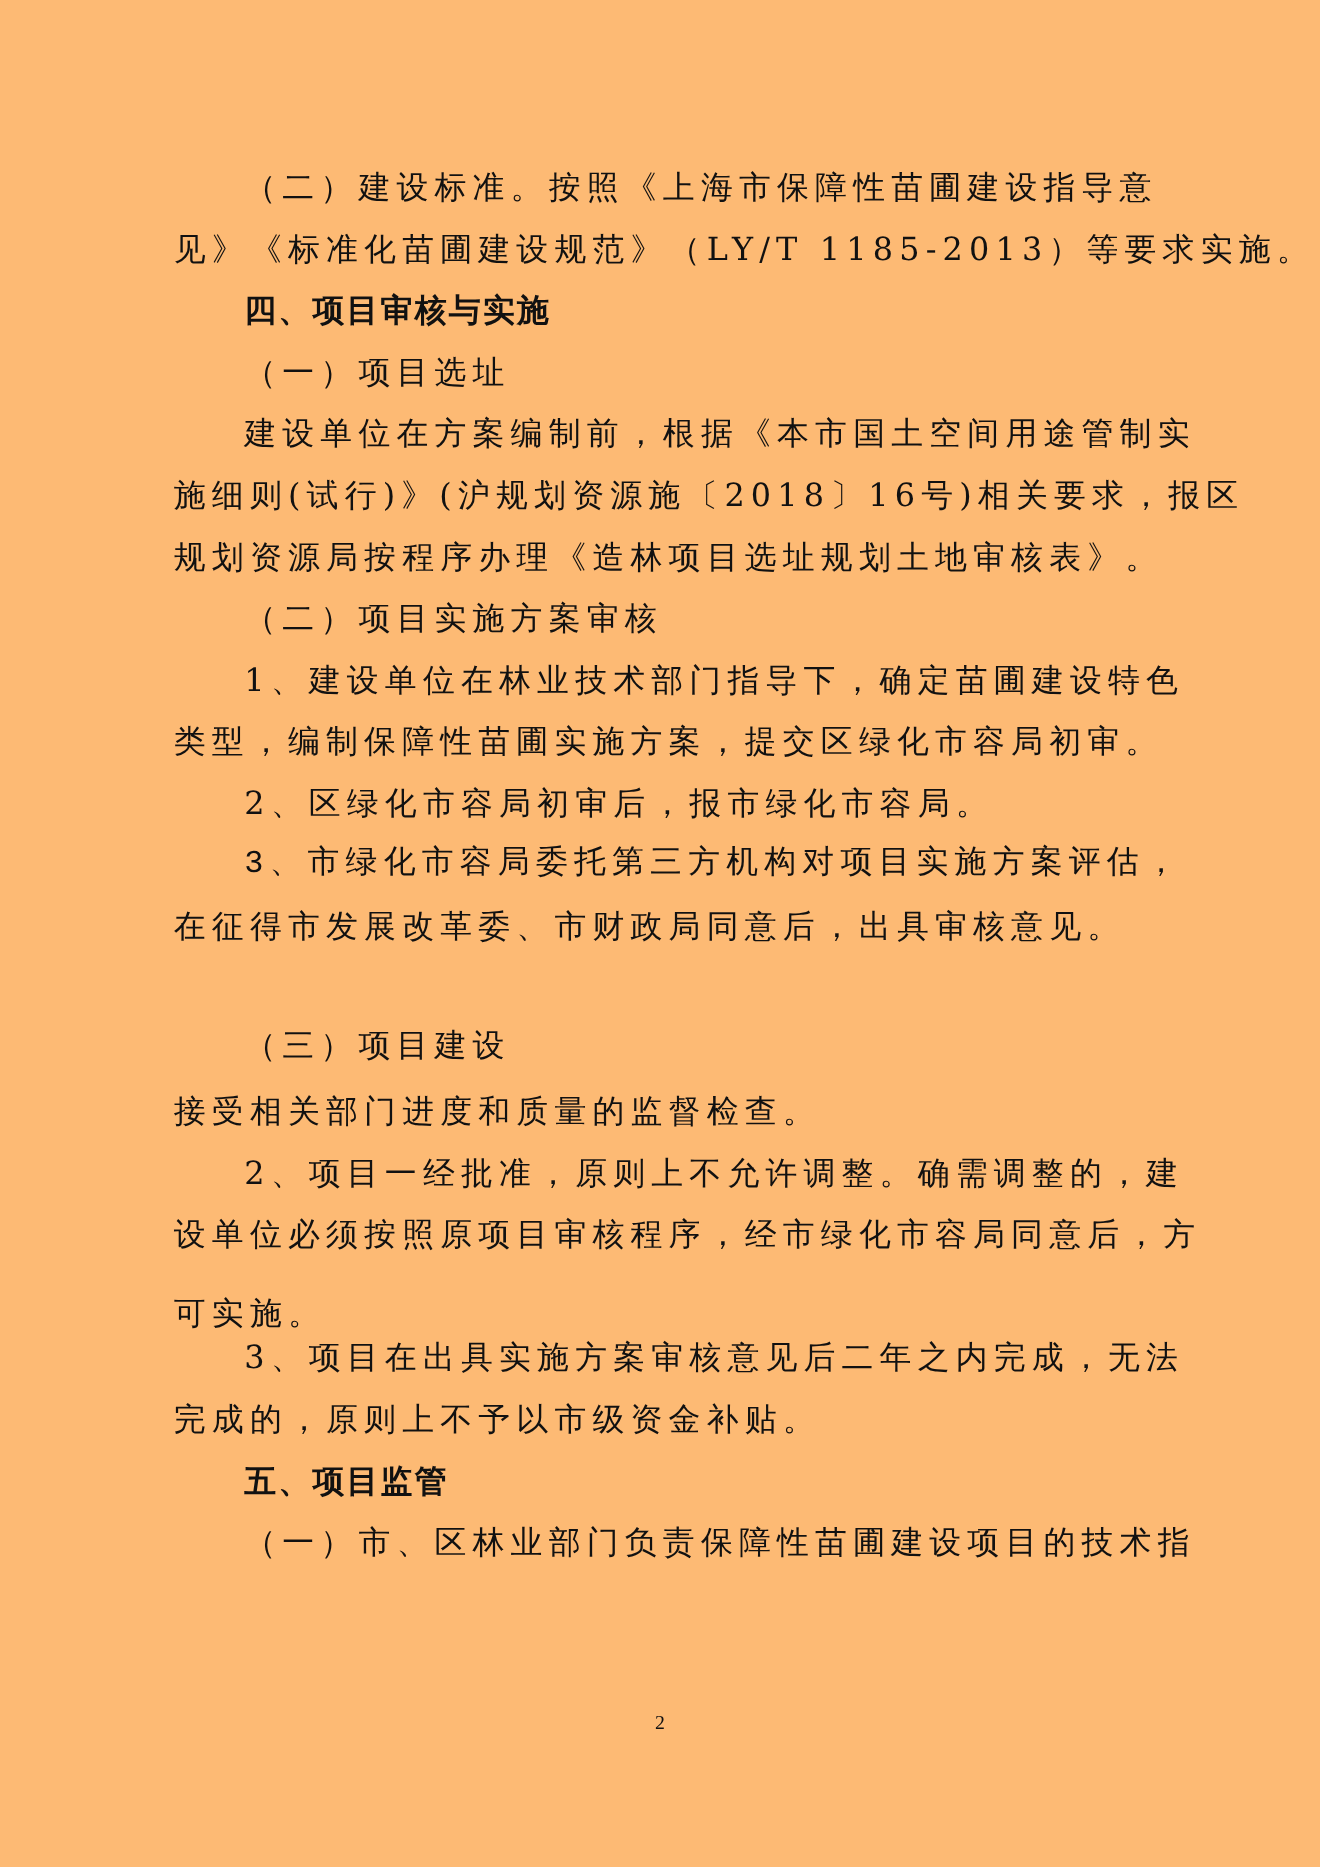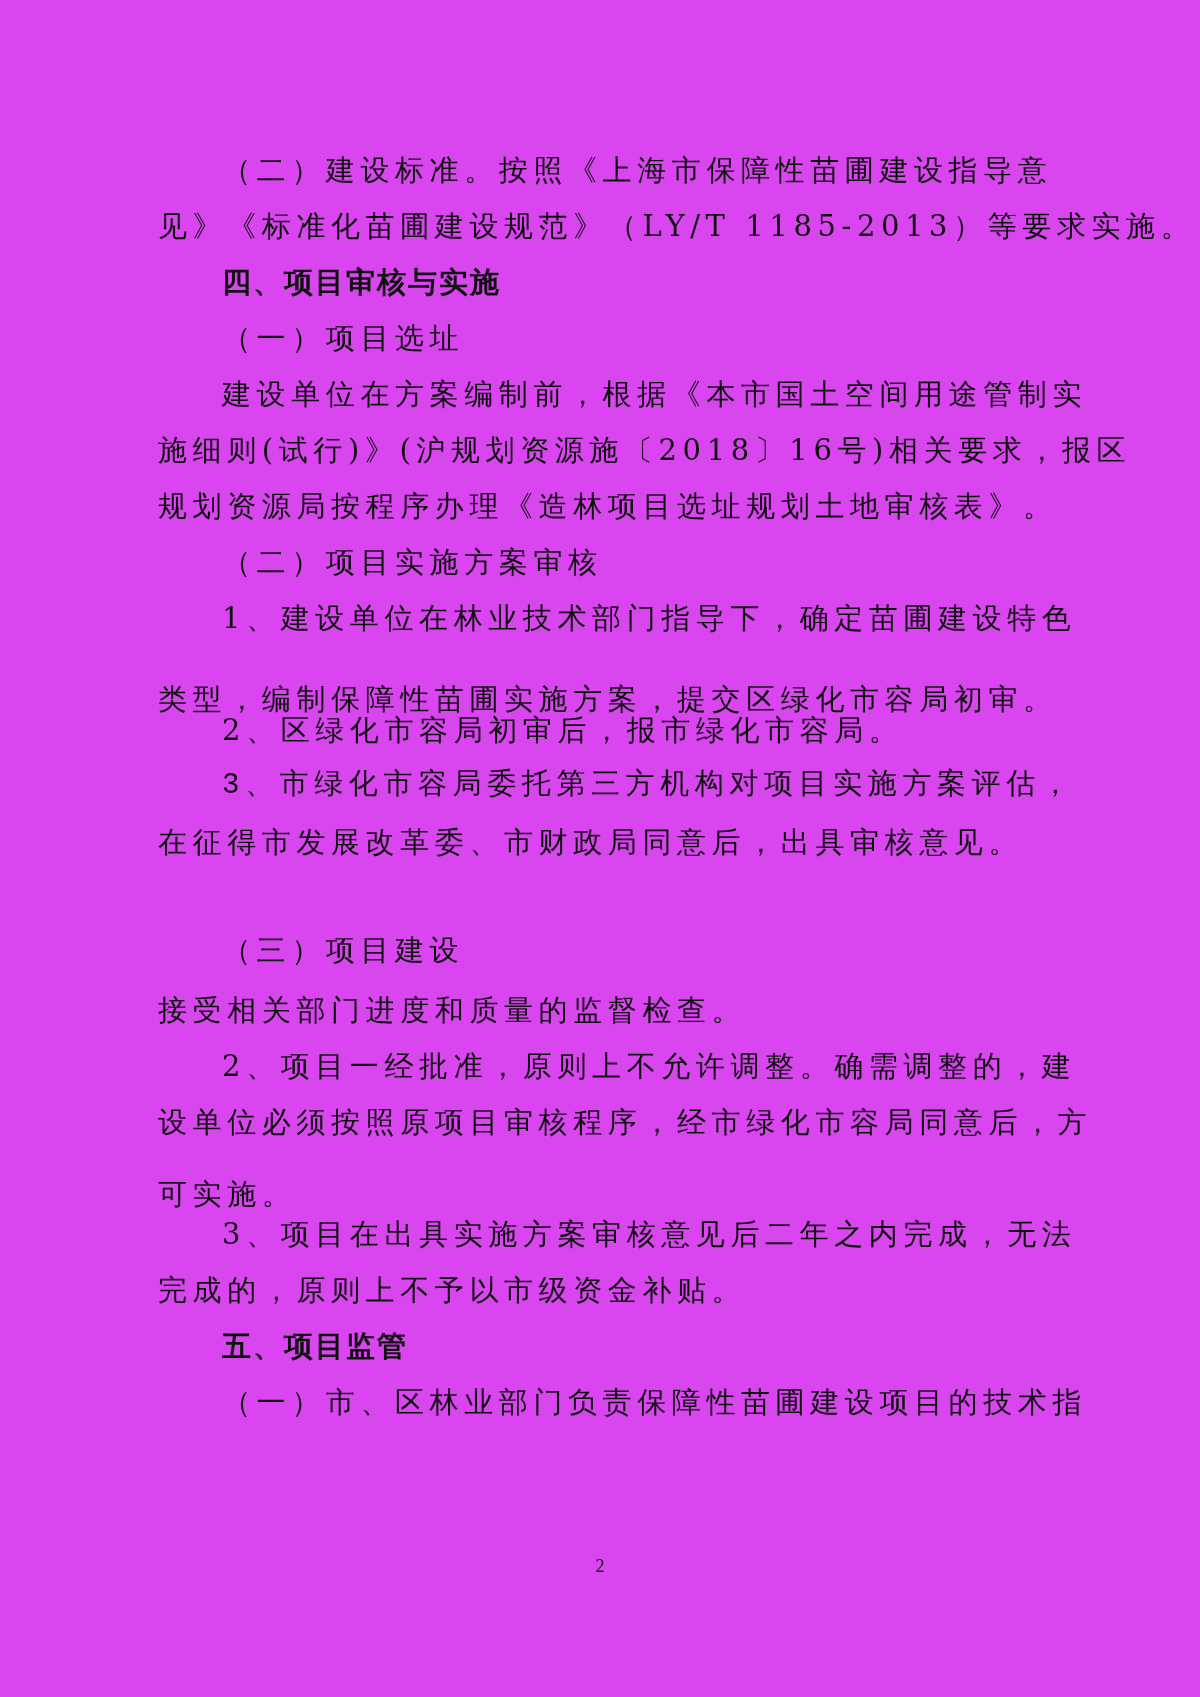--- a/index.html
+++ b/index.html
@@ -14,21 +14,21 @@
       overflow: hidden;
       font-family: "DejaVu Serif", "Liberation Serif", serif;
       color: #111111;
     }
     .page {
       position: absolute;
       left: 0;
       top: 0;
       width: 1200px;
       height: 1697px;
-      background: #d946ef;
+      background: #fdba74;
     }
     .line {
       position: absolute;
       left: 158px;
       width: 880px;
       font-size: 29px;
       line-height: 40px;
       height: 40px;
       white-space: nowrap;
       letter-spacing: 5.6px;
@@ -60,21 +60,21 @@
 <div class="page">
   <div class="line paren" style="top:150px;">（二）建设标准。按照《上海市保障性苗圃建设指导意</div>
   <div class="line" style="top:206px;">见》《标准化苗圃建设规范》（LY/T 1185-2013）等要求实施。</div>
   <div class="line heading" style="top:262px;">四、项目审核与实施</div>
   <div class="line paren" style="top:318px;">（一）项目选址</div>
   <div class="line indent" style="top:374px;">建设单位在方案编制前，根据《本市国土空间用途管制实</div>
   <div class="line" style="top:430px;">施细则(试行)》(沪规划资源施〔2018〕16号)相关要求，报区</div>
   <div class="line" style="top:486px;">规划资源局按程序办理《造林项目选址规划土地审核表》。</div>
   <div class="line paren" style="top:542px;">（二）项目实施方案审核</div>
   <div class="line indent" style="top:598px;">1、建设单位在林业技术部门指导下，确定苗圃建设特色</div>
-  <div class="line" style="top:654px;margin-top:25px;">类型，编制保障性苗圃实施方案，提交区绿化市容局初审。</div>
+  <div class="line" style="top:654px;">类型，编制保障性苗圃实施方案，提交区绿化市容局初审。</div>
   <div class="line indent" style="top:710px;">2、区绿化市容局初审后，报市绿化市容局。</div>
   <div class="line indent" style="top:766px;font-family:Liberation Mono, monospace;">3、市绿化市容局委托第三方机构对项目实施方案评估，</div>
   <div class="line" style="top:822px;">在征得市发展改革委、市财政局同意后，出具审核意见。</div>
   <div class="line paren" style="top:930px;">（三）项目建设</div>
   <div class="line" style="top:990px;">接受相关部门进度和质量的监督检查。</div>
   <div class="line indent" style="top:1046px;">2、项目一经批准，原则上不允许调整。确需调整的，建</div>
   <div class="line" style="top:1102px;">设单位必须按照原项目审核程序，经市绿化市容局同意后，方</div>
   <div class="line" style="top:1174px;">可实施。</div>
   <div class="line indent" style="top:1214px;">3、项目在出具实施方案审核意见后二年之内完成，无法</div>
   <div class="line" style="top:1270px;">完成的，原则上不予以市级资金补贴。</div>

